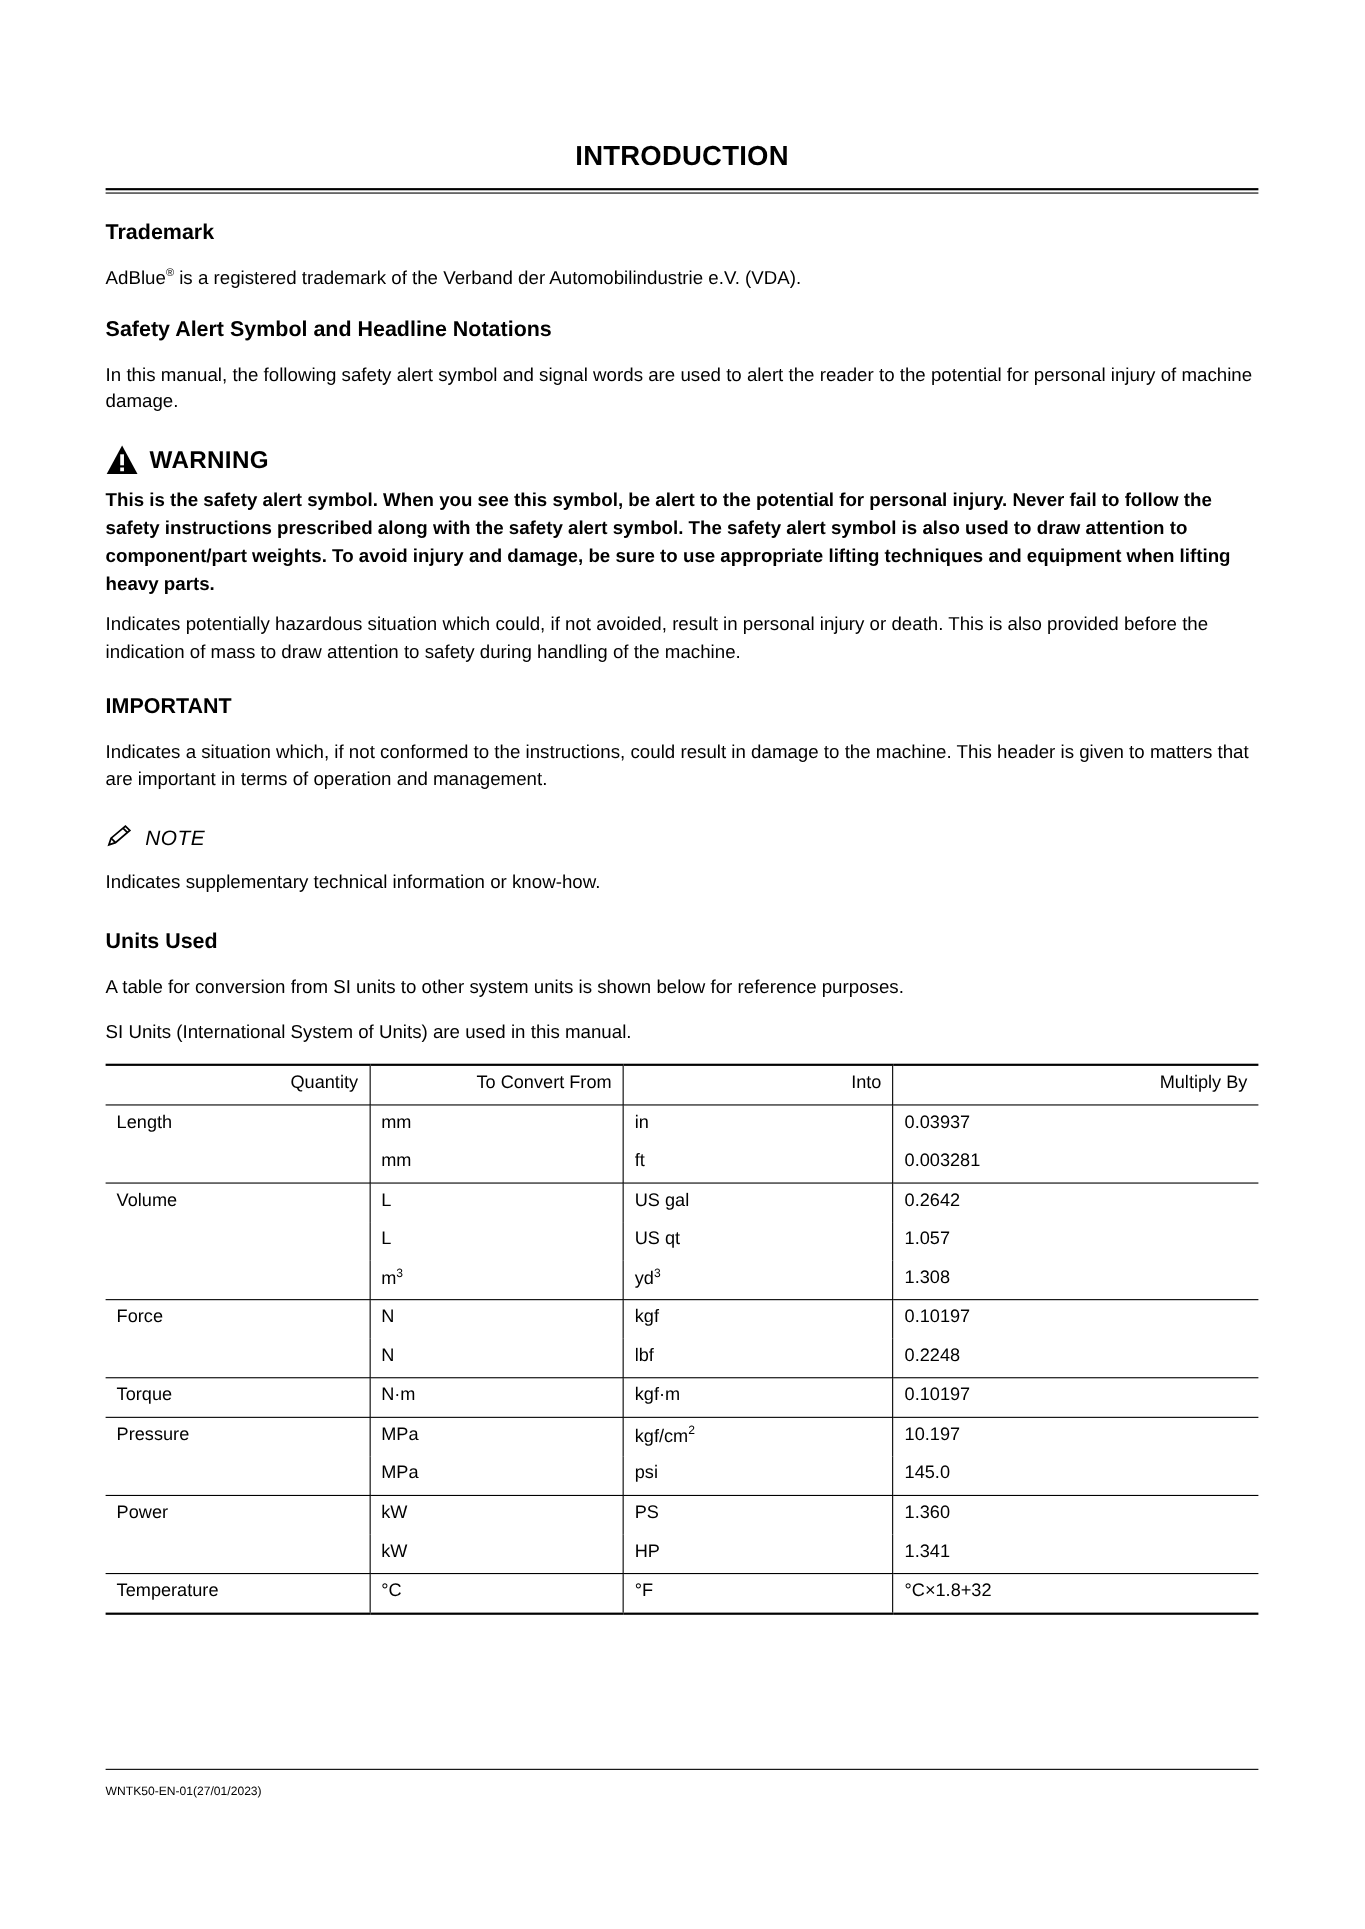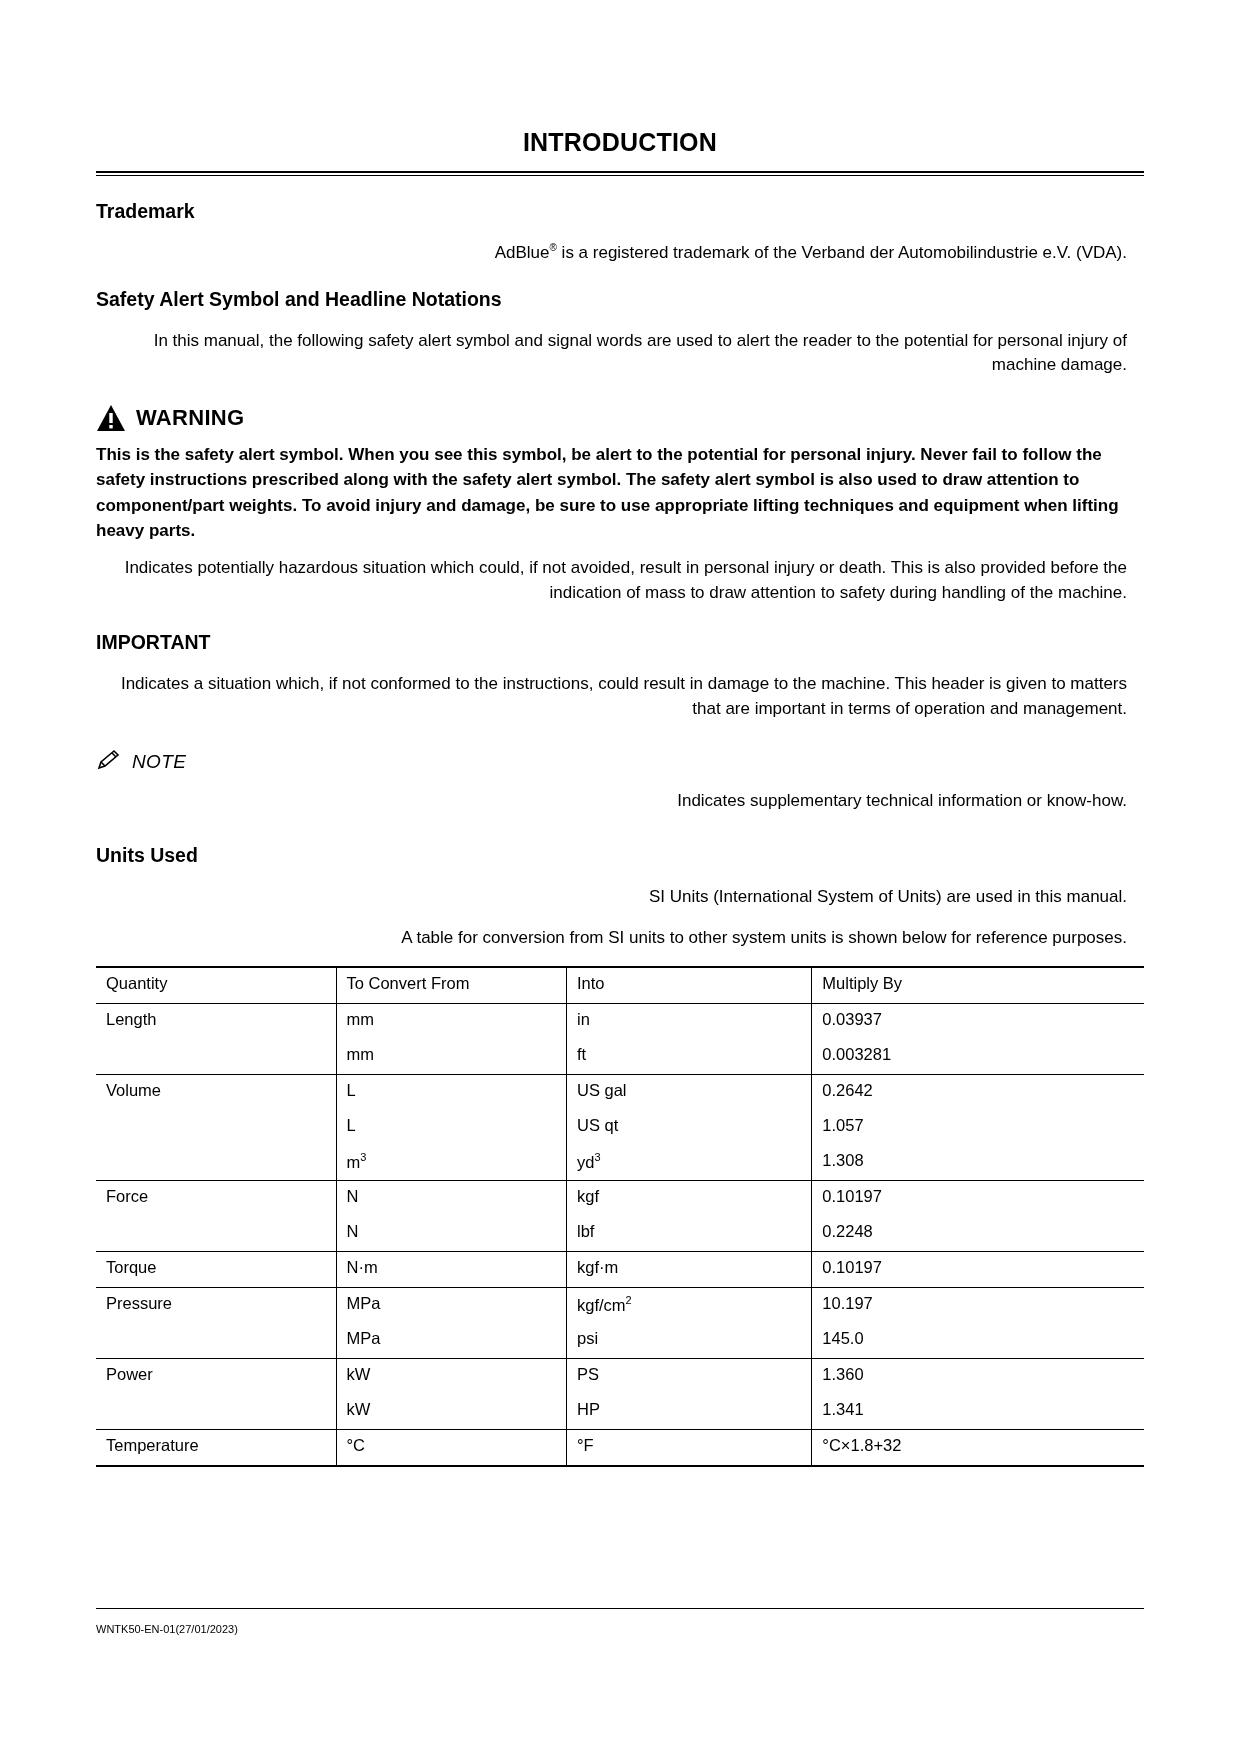--- a/index.html
+++ b/index.html
@@ -49,22 +49,21 @@
     font-size: 19.5px;
     font-weight: bold;
     margin: 0 0 18px 0;
   }
   h2.section.tight {
     margin-top: 30px;
   }
   p.body {
     font-size: 17px;
     line-height: 1.45;
-    margin: 0 17px 22px 0;
-    text-align: right;
+    margin: 0 0 22px 0;
   }
   p.body.small-gap { margin-bottom: 16px; }
   .sup {
     font-size: 10px;
     vertical-align: super;
   }
   .alert-head {
     display: flex;
     align-items: center;
     gap: 10px;
@@ -115,21 +114,21 @@
     border-left: 1px solid #000;
     border-right: 1px solid #000;
     padding: 6px 10px 7px 10px;
     vertical-align: top;
     height: 22px;
   }
   table.conv thead th {
     border-top: 2px solid #000;
     border-bottom: 1px solid #000;
     font-weight: normal;
-    text-align: left;
+    text-align: right;
   }
   table.conv td:first-child, table.conv th:first-child {
     border-left: none;
   }
   table.conv td:last-child, table.conv th:last-child {
     border-right: none;
   }
   table.conv tbody tr td {
     border-bottom: 1px solid #000;
   }
@@ -208,22 +207,22 @@
             <path d="M5 13 L9 17"></path>
             <path d="M16 4 L20 8"></path>
           </g>
         </svg>
       </span>
       <span class="label">NOTE</span>
     </div>
     <p class="body">Indicates supplementary technical information or know-how.</p>
 
     <h2 class="section tight">Units Used</h2>
+    <p class="body small-gap">A table for conversion from SI units to other system units is shown below for reference purposes.</p>
     <p class="body small-gap">SI Units (International System of Units) are used in this manual.</p>
-    <p class="body small-gap">A table for conversion from SI units to other system units is shown below for reference purposes.</p>
 
     <table class="conv">
       <thead>
         <tr>
           <th class="col1">Quantity</th>
           <th class="col2">To Convert From</th>
           <th class="col3">Into</th>
           <th class="col4">Multiply By</th>
         </tr>
       </thead>

